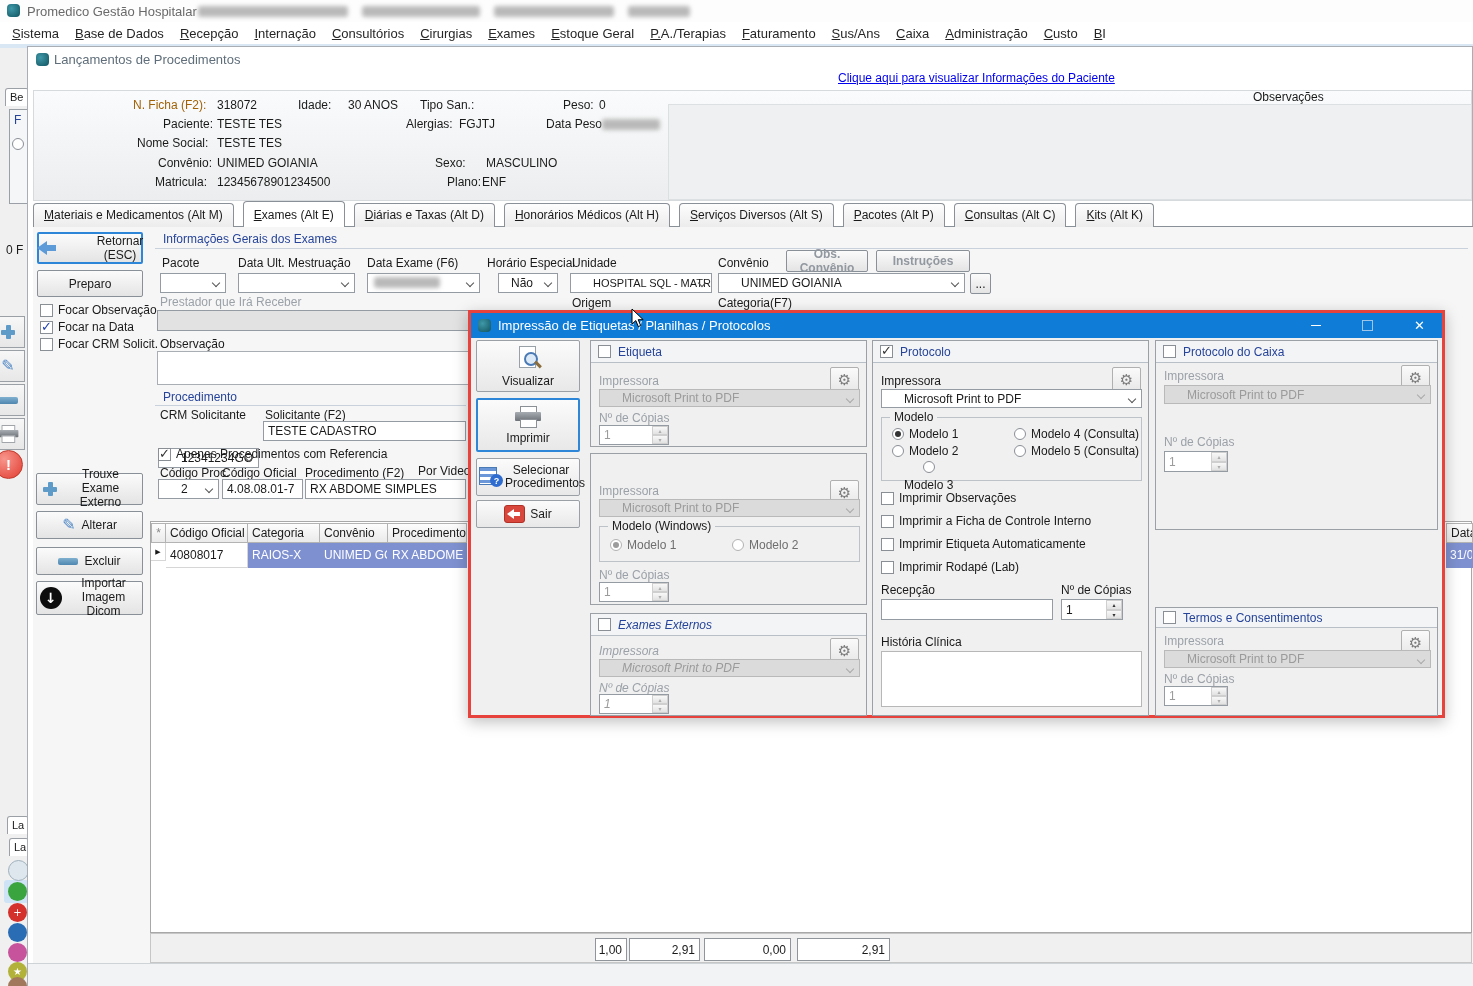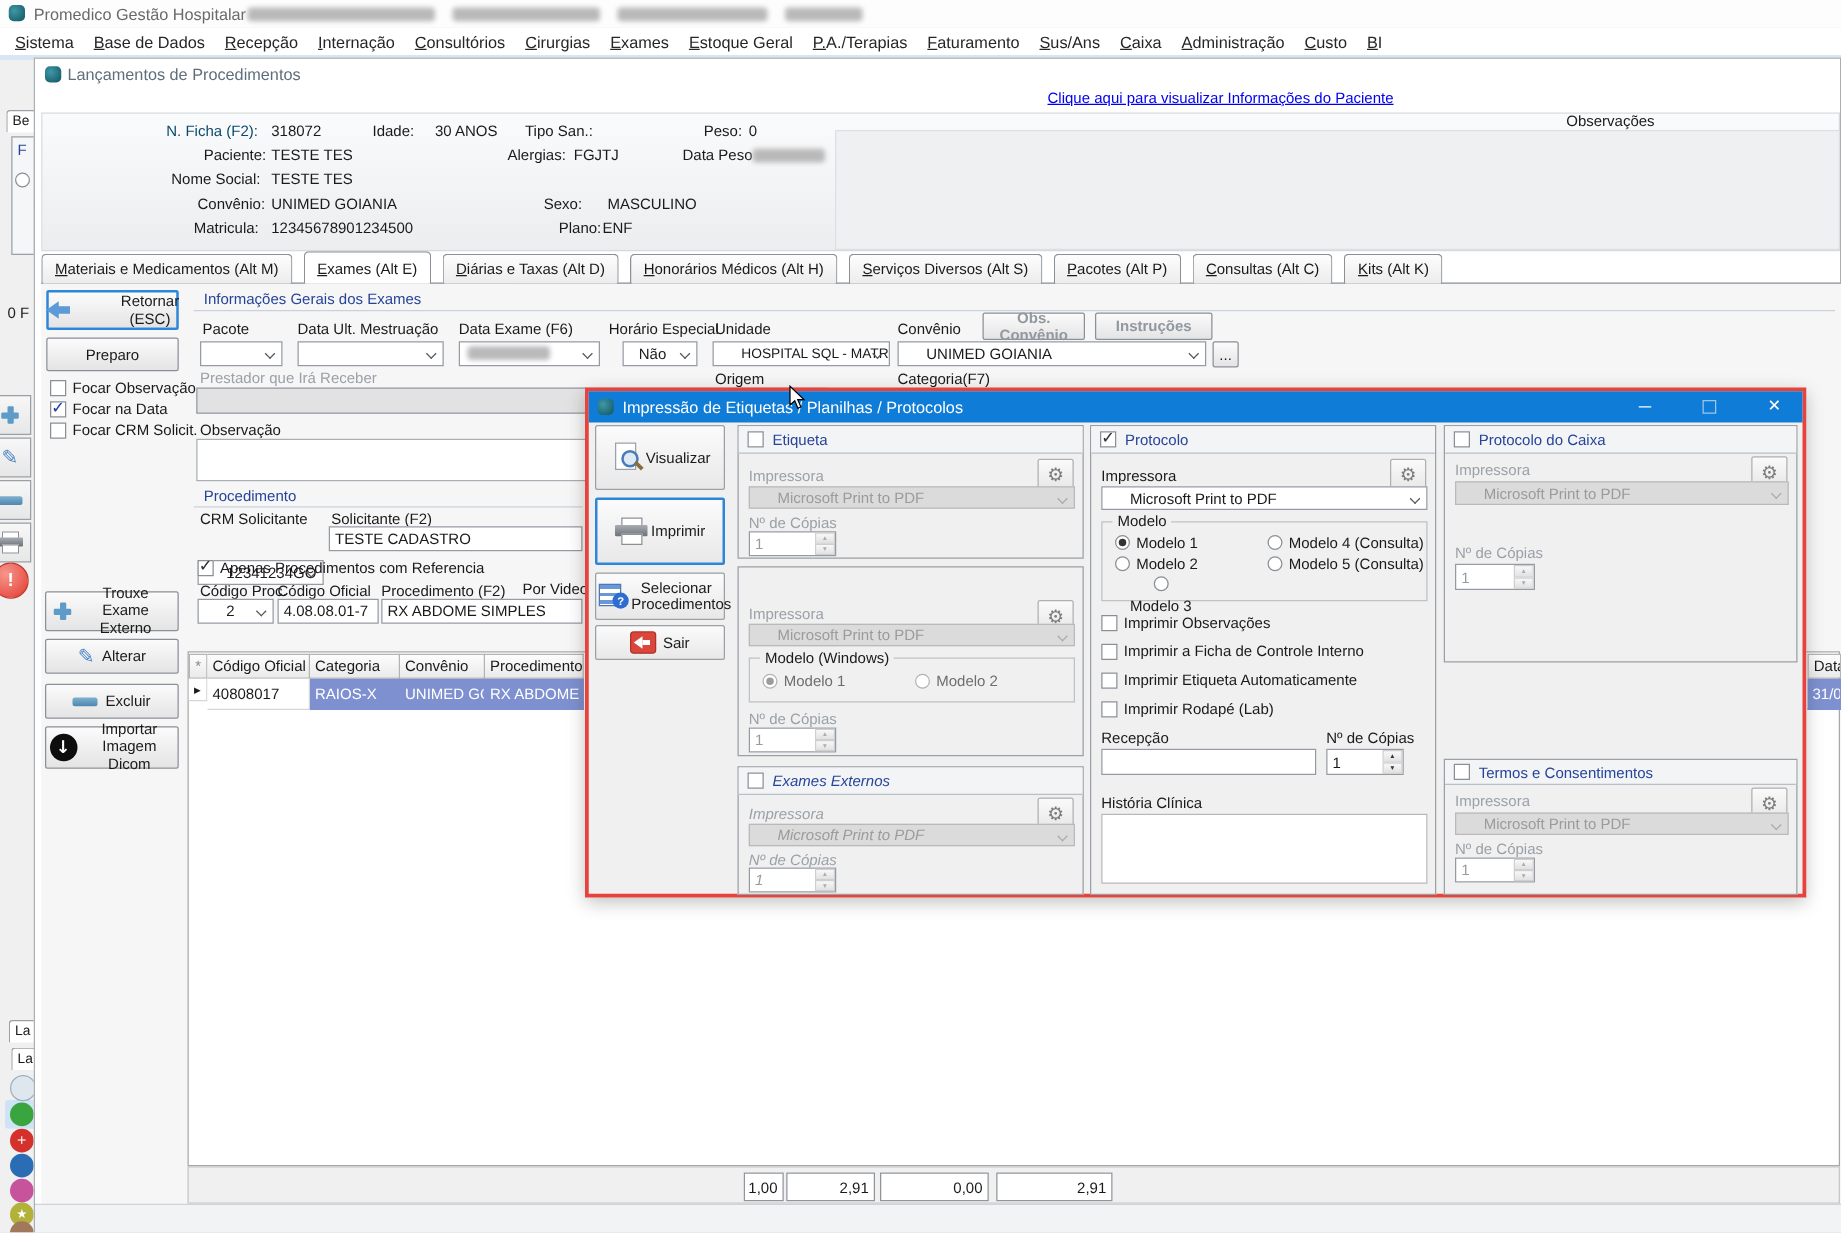--- a/index.html
+++ b/index.html
@@ -1,21 +1,21 @@
 <!DOCTYPE html>
 <html><head>
 <meta charset="utf-8">
 <style>
   html,body{margin:0;padding:0;background:#e8e8e8;font-family:"Liberation Sans",sans-serif;font-size:12px;color:#1a1a1a;}
   #screen{position:relative;width:1473px;height:986px;background:#f0f0f0;overflow:hidden;}
   .abs{position:absolute;}
   .lab{position:absolute;font-size:12px;white-space:nowrap;}
   .lab.gray{color:#9ba1a8;}
   .lab.blue{color:#26449a;}
-  .lab.red{color:#0c4a6e;}
+  .lab.red{color:#a16207;}
   .hline{position:absolute;height:1px;background:#c9d2dc;}
   .blur{position:absolute;background:#b9b9b9;border-radius:3px;filter:blur(2px);}
   
   #titlebar{position:absolute;left:0;top:0;width:1473px;height:22px;background:#fdfdfd;border-bottom:1px solid #e6e6e6;}
   #menubar{position:absolute;left:0;top:22px;width:1473px;height:22px;background:#fff;display:flex;align-items:center;padding-left:4px;}
   #menubar span{display:inline-block;padding:0 8px;font-size:13px;color:#262626;}
   #menubar span::first-letter{text-decoration:underline;}
   #mdi-band{position:absolute;left:0;top:44px;width:1473px;height:4px;background:#d9e7f4;}
   .logo{width:13px;height:13px;border-radius:4px;background:radial-gradient(circle at 35% 35%, #3f98a8, #10535f);flex:none;}
   
@@ -72,21 +72,21 @@
   .statbox{position:absolute;height:23px;background:#fff;border:1px solid #8f959b;box-sizing:border-box;display:flex;align-items:center;justify-content:flex-end;padding-right:4px;font-size:12px;}
   #bottomstrip{position:absolute;left:28px;top:963px;width:1445px;height:23px;background:#f2f3f4;border-top:1px solid #ced3d7;}
   
   #dlg{position:absolute;left:468px;top:310px;width:977px;height:408px;border:3px solid #e8423c;box-sizing:border-box;background:#f0f0f0;z-index:10;box-shadow:0 4px 14px rgba(0,0,0,.25);}
   #dlg-title{height:25px;background:#0f7cd7;display:flex;align-items:center;color:#fff;font-size:13px;padding-left:7px;gap:7px;}
   #dlg-title .grow{flex:1;}
   .wbtn{width:45px;height:25px;display:flex;align-items:center;justify-content:center;color:#fff;font-family:"DejaVu Sans",sans-serif;}
   .wbtn .minbar{width:10px;height:1px;background:#fff;}
   .wbtn .maxsq{width:9px;height:9px;border:1px solid #9fc6ea;}
   .dbtn{position:absolute;left:5px;width:104px;border:1px solid #9aa0a6;background:linear-gradient(#fbfbfb,#e8e8e8);box-sizing:border-box;display:flex;align-items:center;justify-content:center;font-size:12px;border-radius:2px;text-align:center;gap:5px;}
-  .dbtn.col{flex-direction:row;gap:3px;}
+  .dbtn.col{flex-direction:column;gap:3px;}
   .dbtn.focus{border:2px solid #2e86d8;}
   .sect{position:absolute;border:1px solid #9aa0a6;background:#f0f0f0;box-sizing:border-box;}
   .sect-h{height:21px;border-bottom:1px solid #b9bfc6;display:flex;align-items:center;gap:7px;padding:0 7px;background:#f3f4f5;}
   .sect-h .t{color:#26449a;font-size:12px;white-space:nowrap;}
   
   .mag-ic{position:relative;width:26px;height:26px;}
   .mag-ic .doc{position:absolute;left:4px;top:1px;width:15px;height:20px;background:#fff;border:1px solid #98a0a8;}
   .mag-ic .lens{position:absolute;left:9px;top:7px;width:10px;height:10px;border:2px solid #4a7ab5;border-radius:50%;background:#dce9f7;}
   .mag-ic .hdl{position:absolute;left:19px;top:18px;width:8px;height:3px;background:#8a6d3b;transform:rotate(45deg);}
   .prn-ic{position:relative;width:26px;height:22px;}

